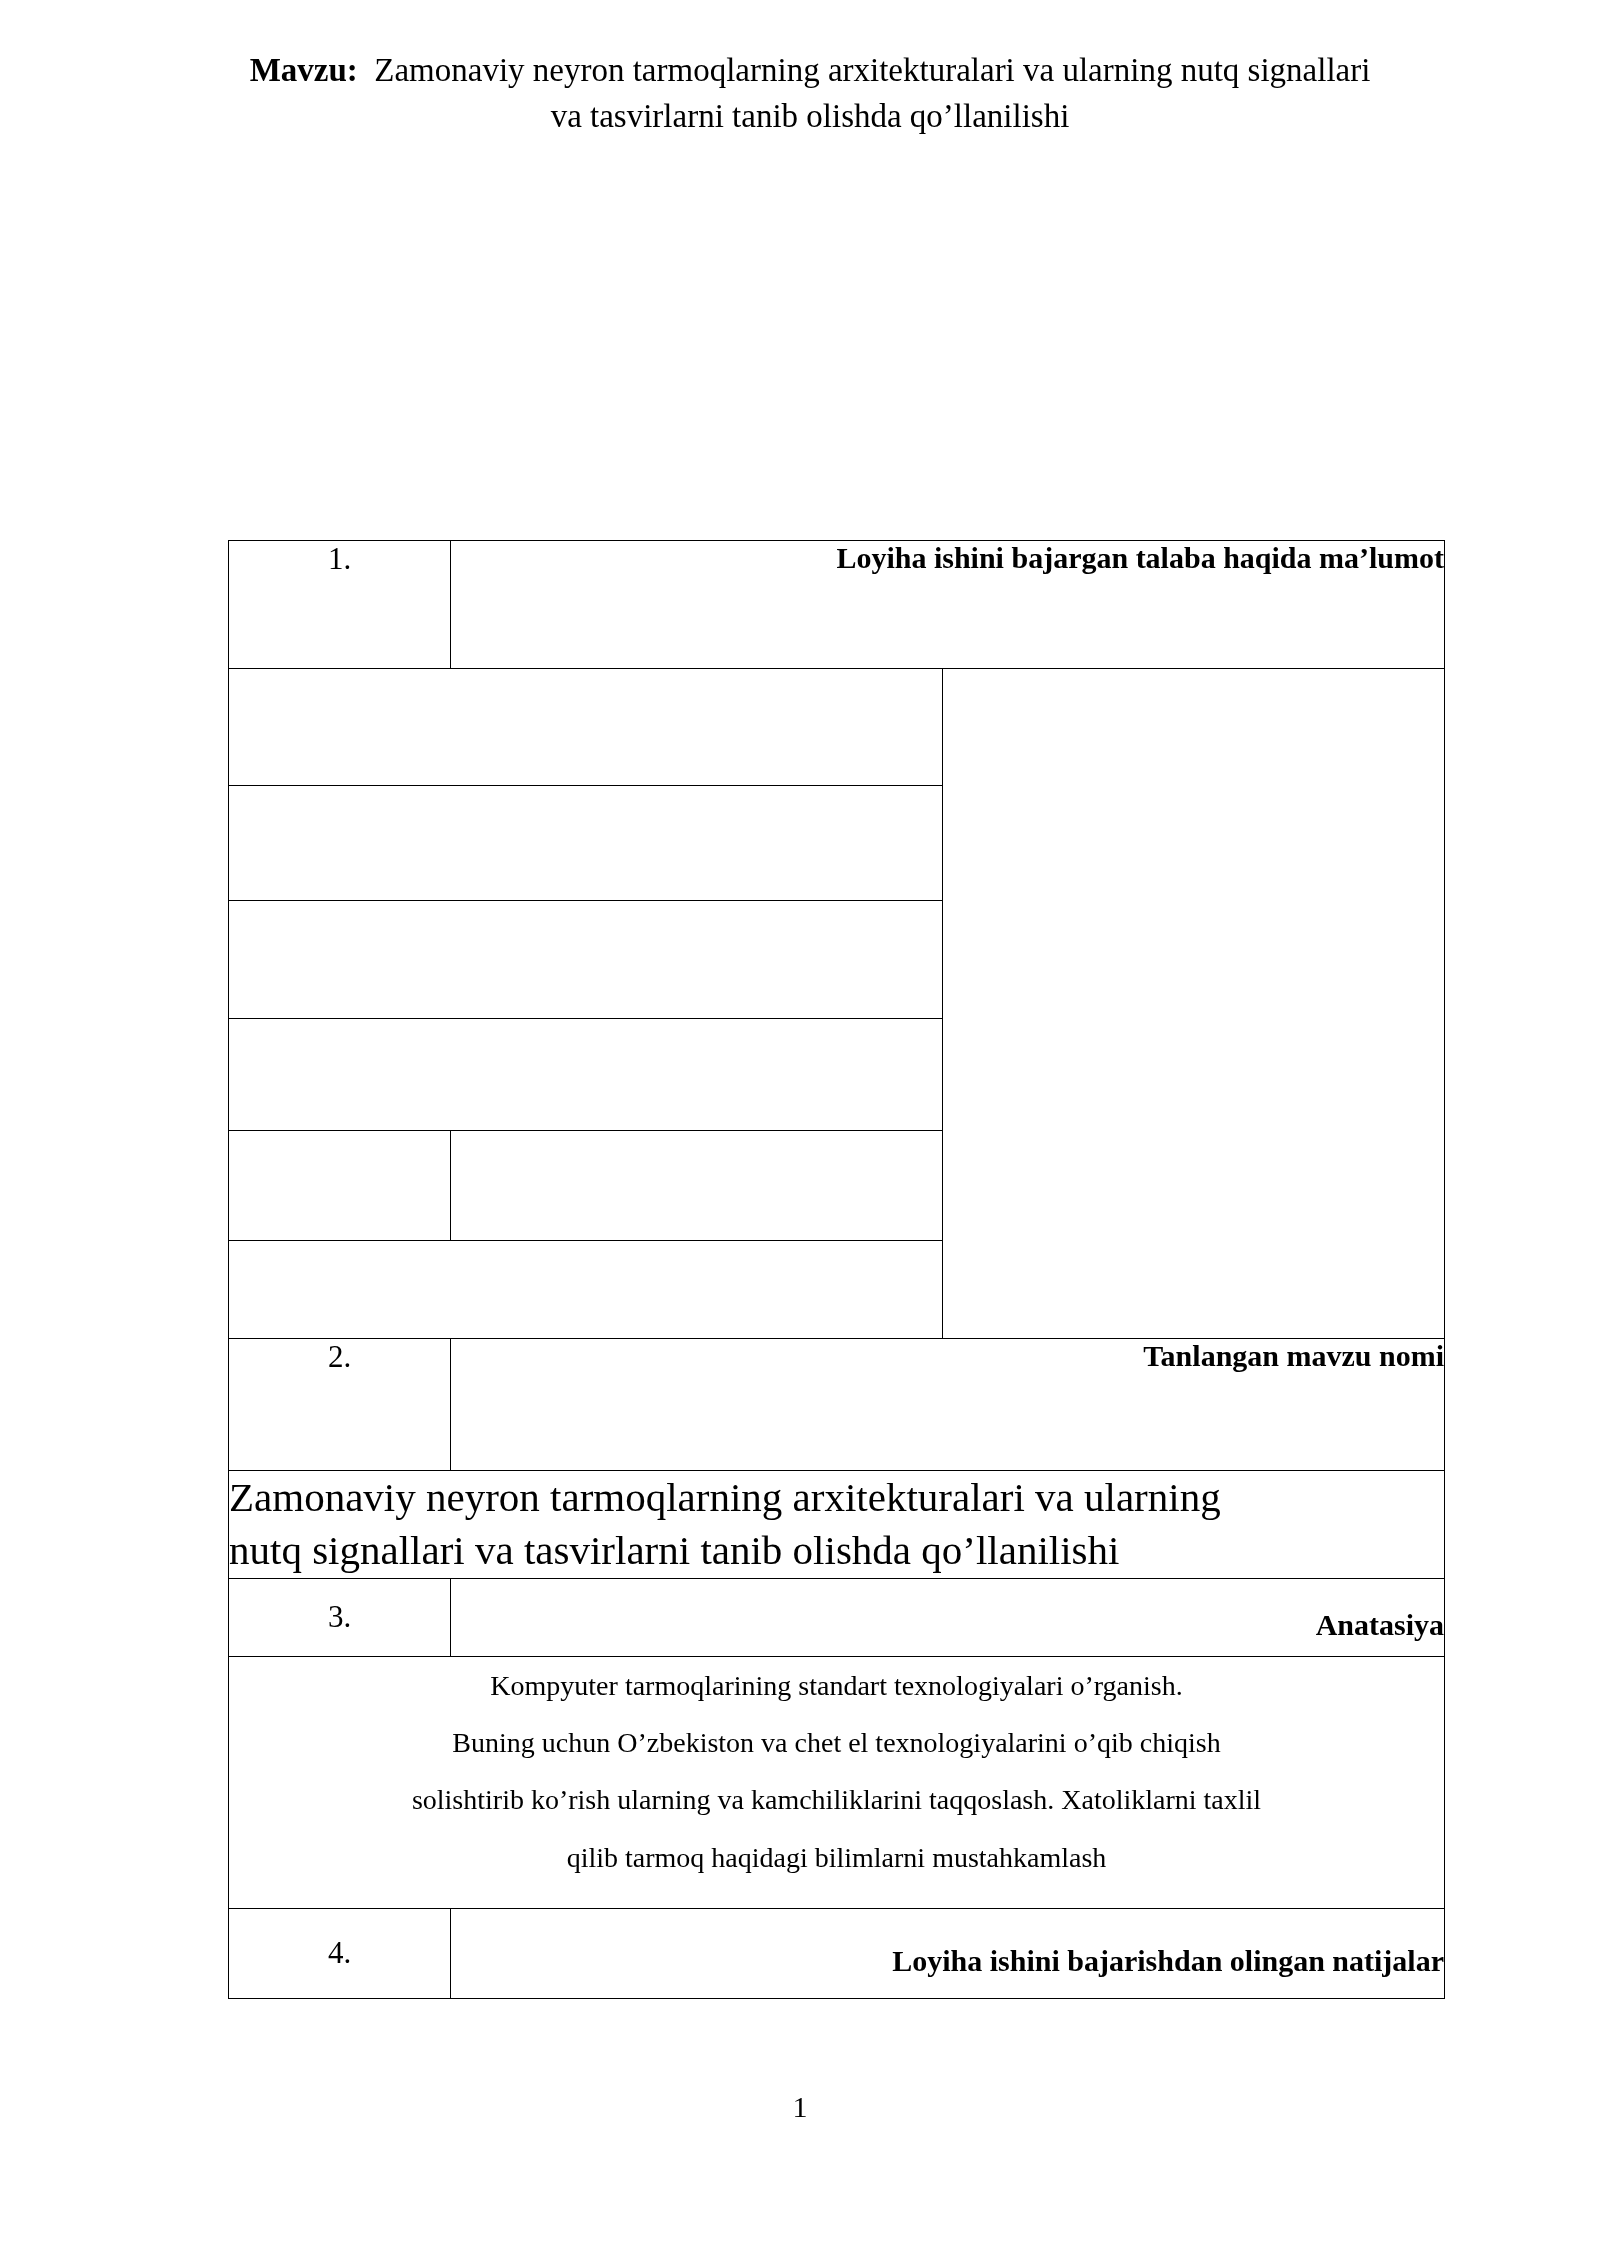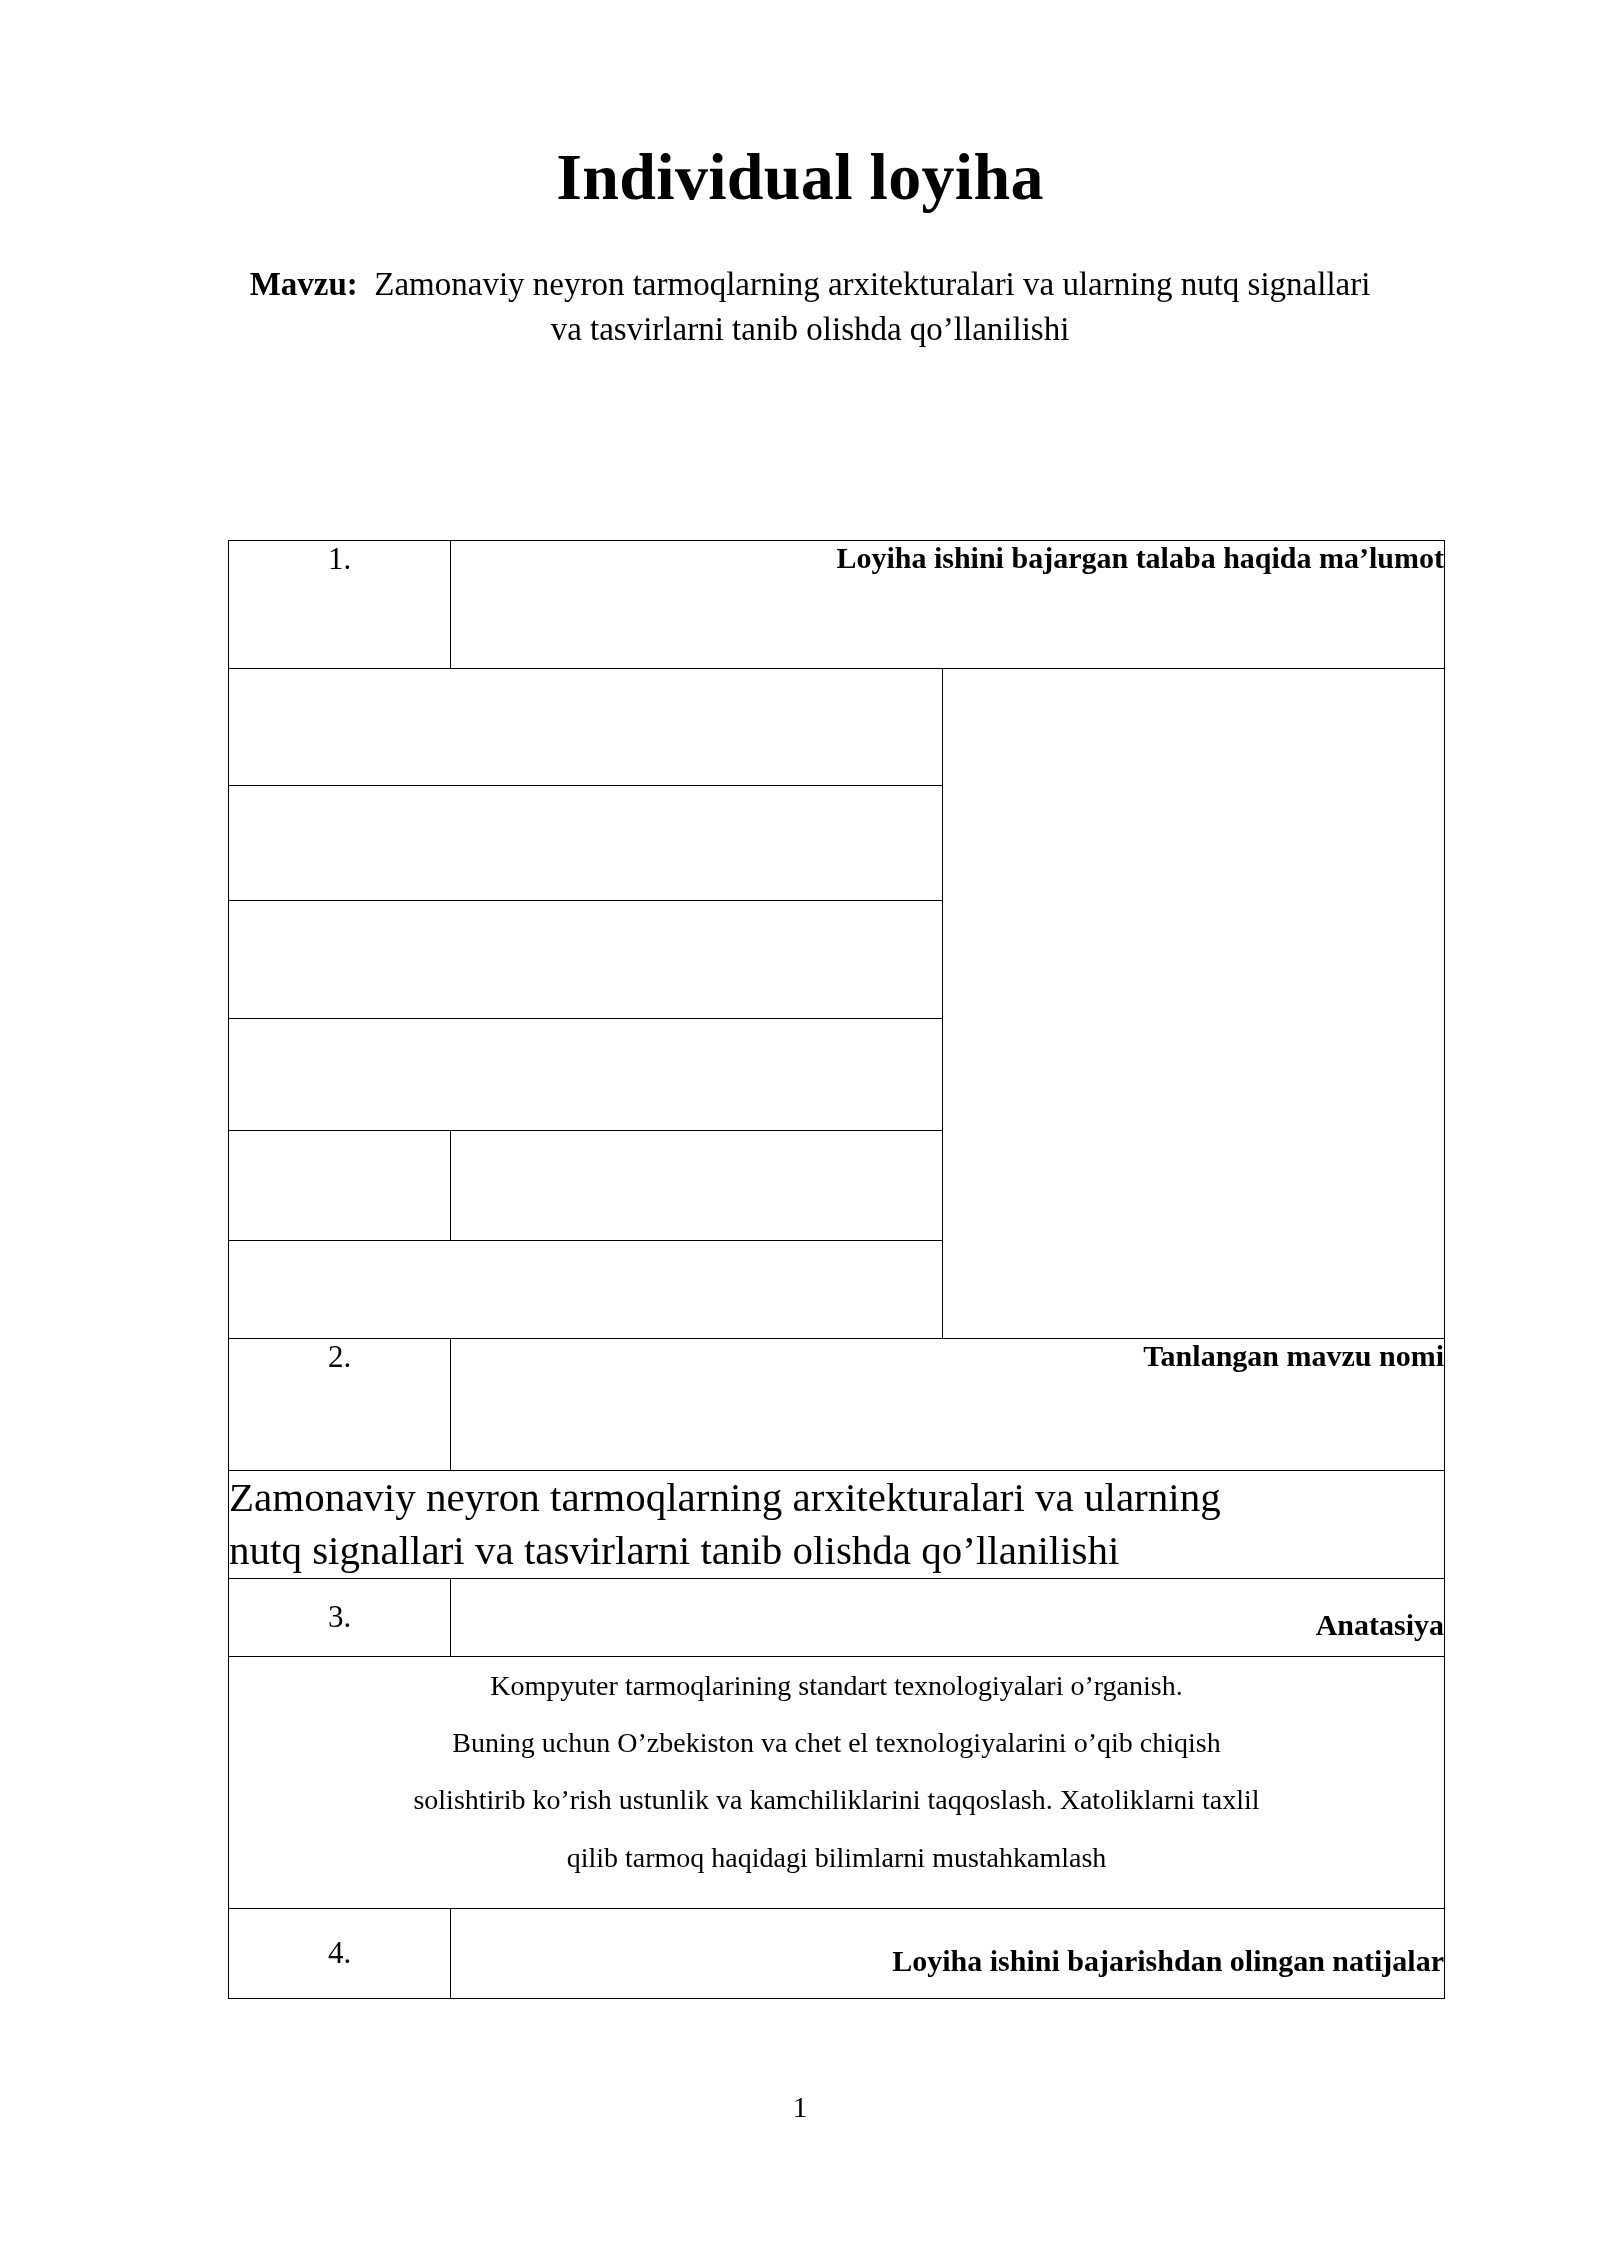--- a/index.html
+++ b/index.html
@@ -138,21 +138,20 @@
     width: 1600px;
     text-align: center;
     font-size: 30px;
   }
 </style>
 </head>
 <body>
 
 <div class="page">
 
-  <h1 class="doc-title">Individual loyiha</h1>
 
   <p class="subtitle-block">
     <span class="subtitle-label">Mavzu:</span><span>&nbsp; </span><span class="subtitle-text">Zamonaviy neyron tarmoqlarning arxitekturalari va ularning nutq signallari va tasvirlarni tanib olishda qo’llanilishi</span>
   </p>
 
   <div class="tbl-wrap">
     <table class="main-tbl">
       <colgroup>
         <col class="col-num">
         <col class="col-mid">
@@ -200,21 +199,21 @@
 
         <tr class="row-h-three">
           <td class="cell-num mid-align">3.</td>
           <td class="cell-head vmid" colspan="2">Anatasiya</td>
         </tr>
 
         <tr class="row-h-anno">
           <td class="cell-anno" colspan="3">
             <div>Kompyuter tarmoqlarining standart texnologiyalari o’rganish.</div>
             <div>Buning uchun O’zbekiston  va chet el texnologiyalarini o’qib chiqish</div>
-            <div>solishtirib ko’rish ustunlik va kamchiliklarini taqqoslash. Xatoliklarni taxlil</div>
+            <div>solishtirib ko’rish ularning va kamchiliklarini taqqoslash. Xatoliklarni taxlil</div>
             <div>qilib tarmoq haqidagi bilimlarni mustahkamlash</div>
           </td>
         </tr>
 
         <tr class="row-h-four">
           <td class="cell-num mid-align">4.</td>
           <td class="cell-head vmid" colspan="2">Loyiha ishini bajarishdan olingan natijalar</td>
         </tr>
 
       </tbody>

